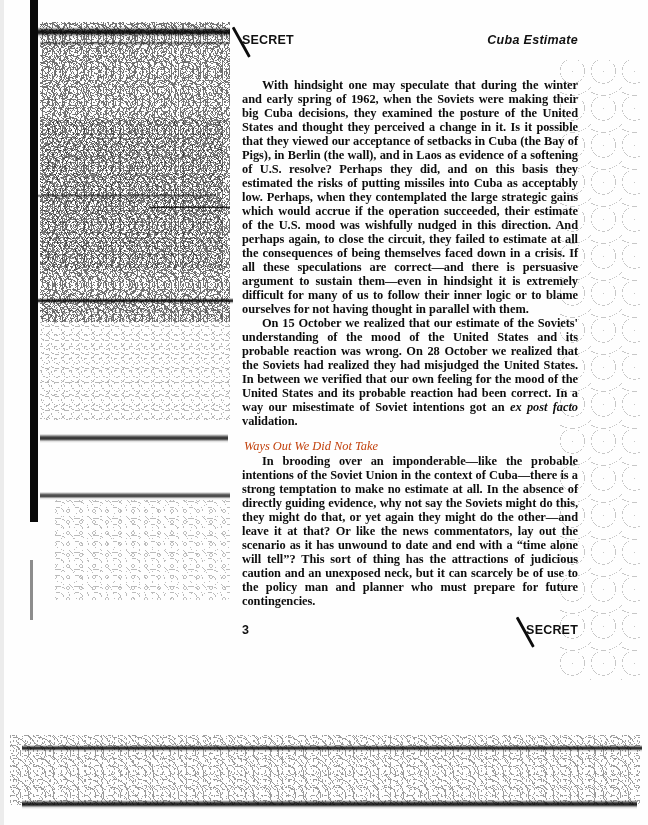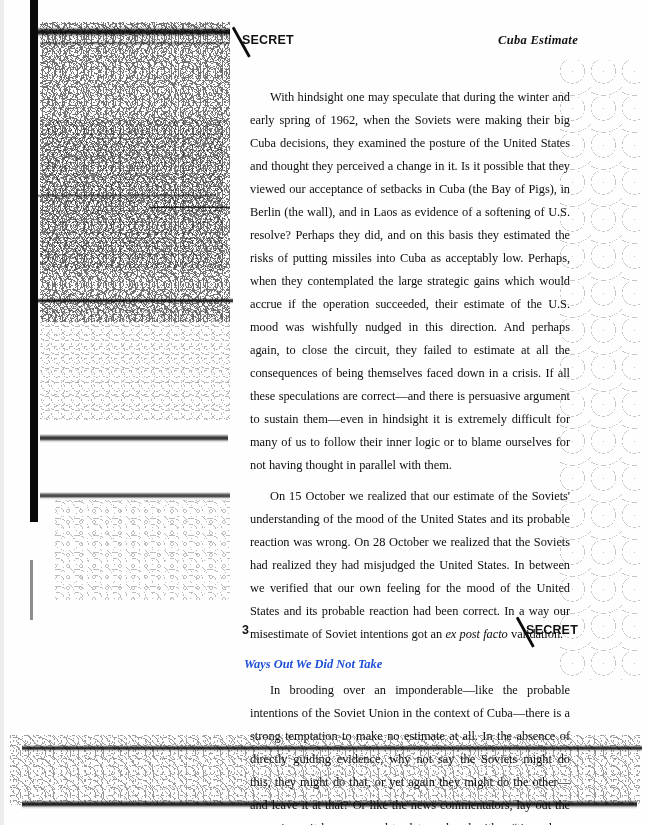--- a/index.html
+++ b/index.html
@@ -124,55 +124,55 @@
   .strike {
     position: absolute;
     left: 6px; top: -7px;
     width: 3px; height: 34px;
     background: #0d0d0d;
     transform: rotate(-29deg);
     transform-origin: bottom center;
     border-radius: 1px;
   }
   #running-head {
-    font-family: Liberation Serif, serif;
+    font-family: Liberation Sans, sans-serif;
     font-style: italic;
     font-weight: bold;
     font-size: 12.5px;
     color: #111;
     letter-spacing: 0.3px;
   }
 
   #body-col {
     position: absolute;
     left: 242px;
     top: 78px;
     width: 336px;
   }
   p.para {
-    margin: 8px;
+    margin: 0;
     text-indent: 20px;
     text-align: justify;
     font-size: 12.4px;
-    line-height: 23px;
+    line-height: 14px;
     color: #0d0d0d;
     font-family: "Liberation Serif", serif;
-    font-weight: normal;
+    font-weight: bold;
     letter-spacing: -0.05px;
     word-spacing: 0.2px;
     -webkit-font-smoothing: none;
   }
   h2.section-head {
     margin: 11px 0 1px 0;
     font-size: 12.4px;
     line-height: 14.35px;
     font-style: italic;
-    font-weight: bold;
+    font-weight: normal;
     font-family: "Liberation Serif", serif;
-    color: #1d4ed8;
+    color: #c2410c;
     text-indent: 2px;
   }
   .ital { font-style: italic; }
 
   #footer {
     position: absolute;
     left: 242px; top: 620px; width: 336px;
     display: flex;
     justify-content: space-between;
     align-items: baseline;

